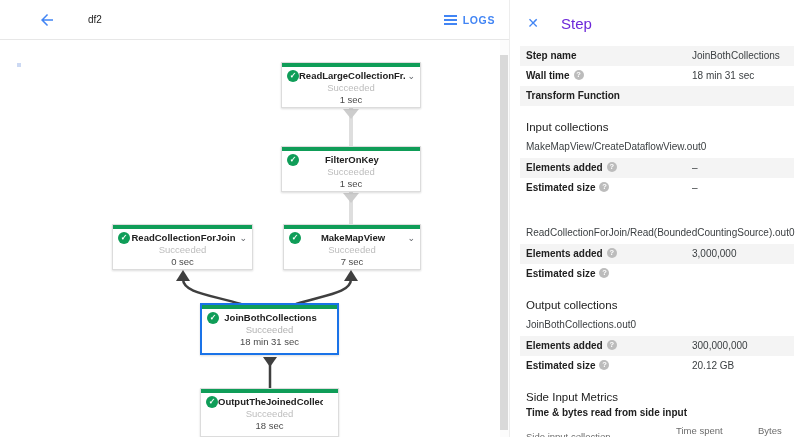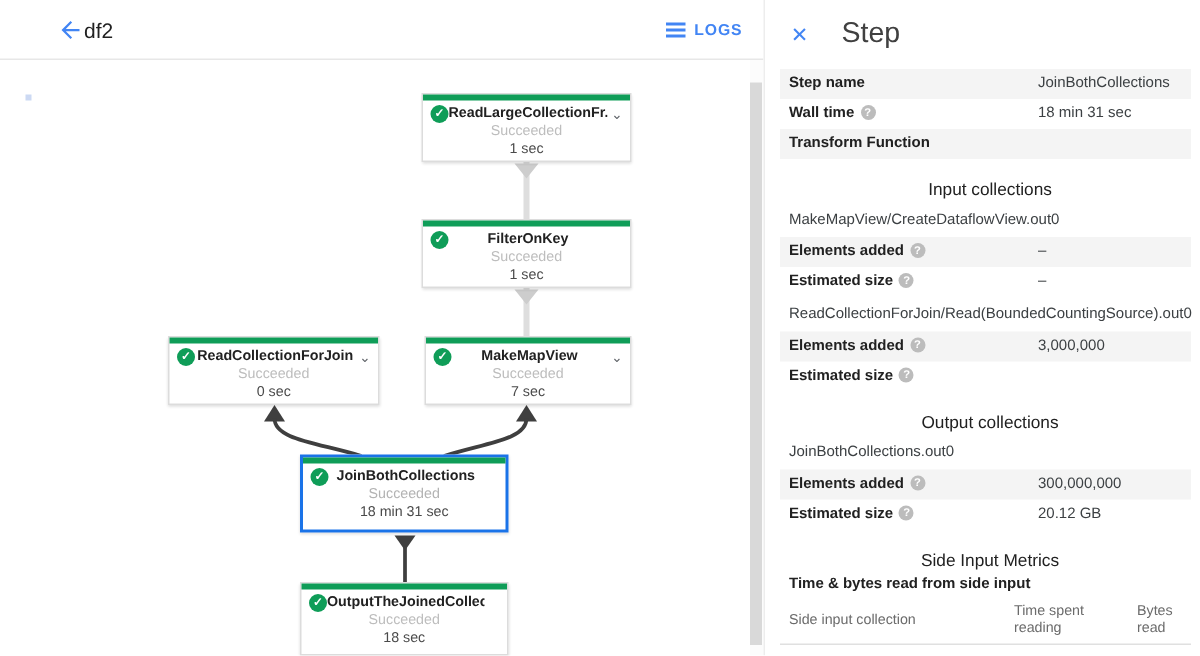--- a/index.html
+++ b/index.html
@@ -5,21 +5,21 @@
   * { margin:0; padding:0; box-sizing:border-box; }
   html,body { width:800px; height:437px; overflow:hidden; background:#fff;
     font-family:"Liberation Sans", sans-serif; }
   .app { position:relative; width:800px; height:437px; background:#fff; }
 
   
   .graph-pane { position:absolute; left:0; top:0; width:509px; height:437px; background:#fff; }
   .topbar { height:40px; display:flex; align-items:center; border-bottom:1px solid #e7e7e7;
     padding-left:38px; padding-right:14px; }
   .back-btn { width:18px; height:18px; cursor:pointer; flex:0 0 auto; }
-  .job-title { font-size:14px; color:#212121; }
+  .job-title { margin-left:32px; font-size:10px; color:#212121; }
   .logs-btn { margin-left:auto; display:flex; align-items:center; gap:6px; cursor:pointer; }
   .logs-icon { display:flex; flex-direction:column; gap:2px; }
   .logs-icon span { display:block; width:13px; height:2px; background:#4285f4; }
   .logs-label { font-size:10.5px; font-weight:bold; color:#4285f4; letter-spacing:.6px; }
 
   .canvas { position:relative; width:509px; height:397px; }
   .mini-dot { position:absolute; left:17px; top:23px; width:4px; height:4px; background:#ccd9f3; }
 
   .edges { position:absolute; left:0; top:0; width:509px; height:397px; }
 
@@ -41,33 +41,33 @@
 
   
   .vscroll { position:absolute; left:500px; top:40px; width:9px; height:397px; background:#fcfcfc; }
   .vscroll .thumb { position:absolute; left:0; top:15px; width:8px; height:375px; background:#d9d9d9; }
 
   
   .panel { position:absolute; left:509px; top:0; width:291px; height:437px; background:#fff;
     border-left:1px solid #ededed; }
   .panel-header { height:46px; display:flex; align-items:center; padding:0 16px; }
   .close-btn { color:#4285f4; font-size:14px; cursor:pointer; width:14px; text-align:center; }
-  .panel-title { margin-left:21px; font-size:19px; color:#404040; }
+  .panel-title { margin-left:21px; font-size:15px; color:#6d28d9; }
   .panel-body { padding:0 6px 0 10px; }
 
   .kv { display:flex; padding:4px 6px; font-size:10px; line-height:12px;gap:48px; }
   .kv.alt { background:#f4f4f4; }
   .kv-label { width:118px; flex:0 0 auto; font-weight:bold; color:#212121;
     display:flex; align-items:flex-start; gap:4px; }
   .kv-value { flex:1; color:#3c4043; word-break:break-all; }
   .help { display:inline-block; width:10px; height:10px; border-radius:50%; background:#bcbcbc;
     color:#fff; font-size:7.5px; line-height:10px; text-align:center; font-weight:bold;
     cursor:pointer; flex:0 0 auto; }
 
-  .section-h { font-size:11.5px; color:#212121; margin:15px 0 4px 6px;text-align:center; }
+  .section-h { font-size:11.5px; color:#212121; margin:15px 0 4px 6px; }
   .coll-name { font-size:10px; color:#3c4043; margin:8px 6px 5px 6px; line-height:12px; }
 
   .sim-sub { font-size:10px; font-weight:bold; color:#212121; margin:1px 0 2px 6px; }
   table.sim { width:100%; border-collapse:collapse; }
   table.sim th { text-align:left; font-size:9.5px; font-weight:normal; color:#6b6b6b;
     padding:5px 4px 5px 6px; border-bottom:1px solid #e0e0e0; }
 </style>
 </head>
 <body>
 
@@ -218,21 +218,21 @@
         <span class="kv-value">–</span>
       </div>
       <div class="kv">
         <span class="kv-label">
           <span>Estimated size</span>
           <span class="help">?</span>
         </span>
         <span class="kv-value">–</span>
       </div>
 
-      <div class="coll-name" style="margin-top:6px;">ReadCollectionForJoin/Read(BoundedCountingSource).out0</div>
+      <div class="coll-name" style="margin-top:29px;">ReadCollectionForJoin/Read(BoundedCountingSource).out0</div>
       <div class="kv alt">
         <span class="kv-label">
           <span>Elements added</span>
           <span class="help">?</span>
         </span>
         <span class="kv-value">3,000,000</span>
       </div>
       <div class="kv">
         <span class="kv-label">
           <span>Estimated size</span>

